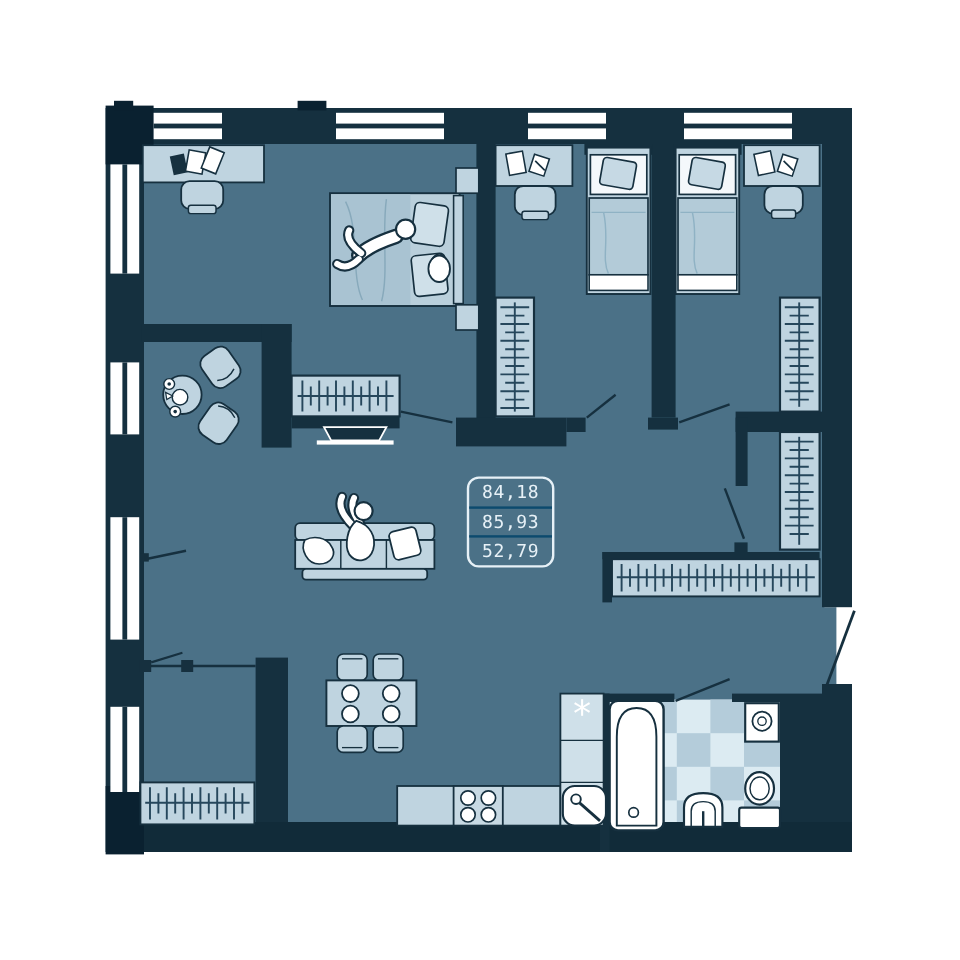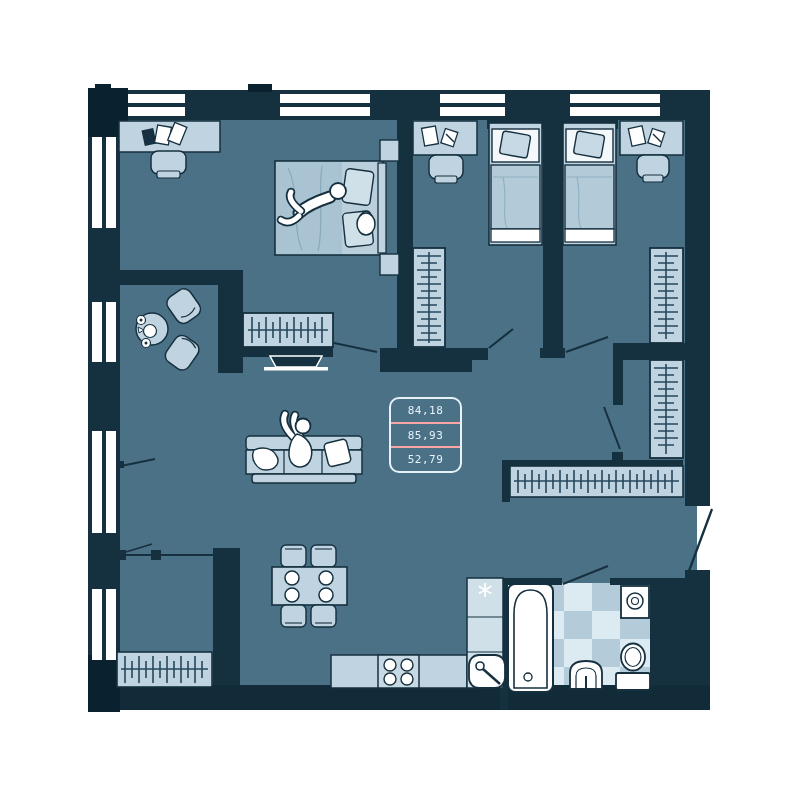--- a/index.html
+++ b/index.html
@@ -1,23 +1,23 @@
 <!DOCTYPE html>
 <html><head>
 <meta charset="utf-8">
 <style>
   html,body{margin:0;padding:0;background:#ffffff;}
   .stage{position:relative;width:800px;height:800px;background:#ffffff;overflow:hidden;
          font-family:"DejaVu Sans Mono","Liberation Mono",monospace;}
   .stage svg{position:absolute;left:0;top:0;}
   .area-label{position:absolute;left:389px;top:397px;width:69px;height:72px;
               border:2px solid #e7f1f7;border-radius:10px;display:flex;flex-direction:column;
-              color:#e7f1f7;font-size:11px;line-height:1;}
+              color:#e7f1f7;font-size:15px;line-height:1;}
   .area-label .row{flex:1;display:flex;align-items:center;justify-content:center;letter-spacing:.5px;}
-  .area-label .row + .row{border-top:2px solid #fca5a5;}
+  .area-label .row + .row{border-top:2px solid #0c4a6e;}
 </style>
 </head>
 <body>
 
 <div class="stage">
 <svg width="800" height="800" viewBox="0 0 800 800">
 
   <rect x="118" y="118" width="569" height="569" fill="#4b7187"></rect>
   <rect x="685" y="506" width="12" height="64" fill="#4b7187"></rect>
 

